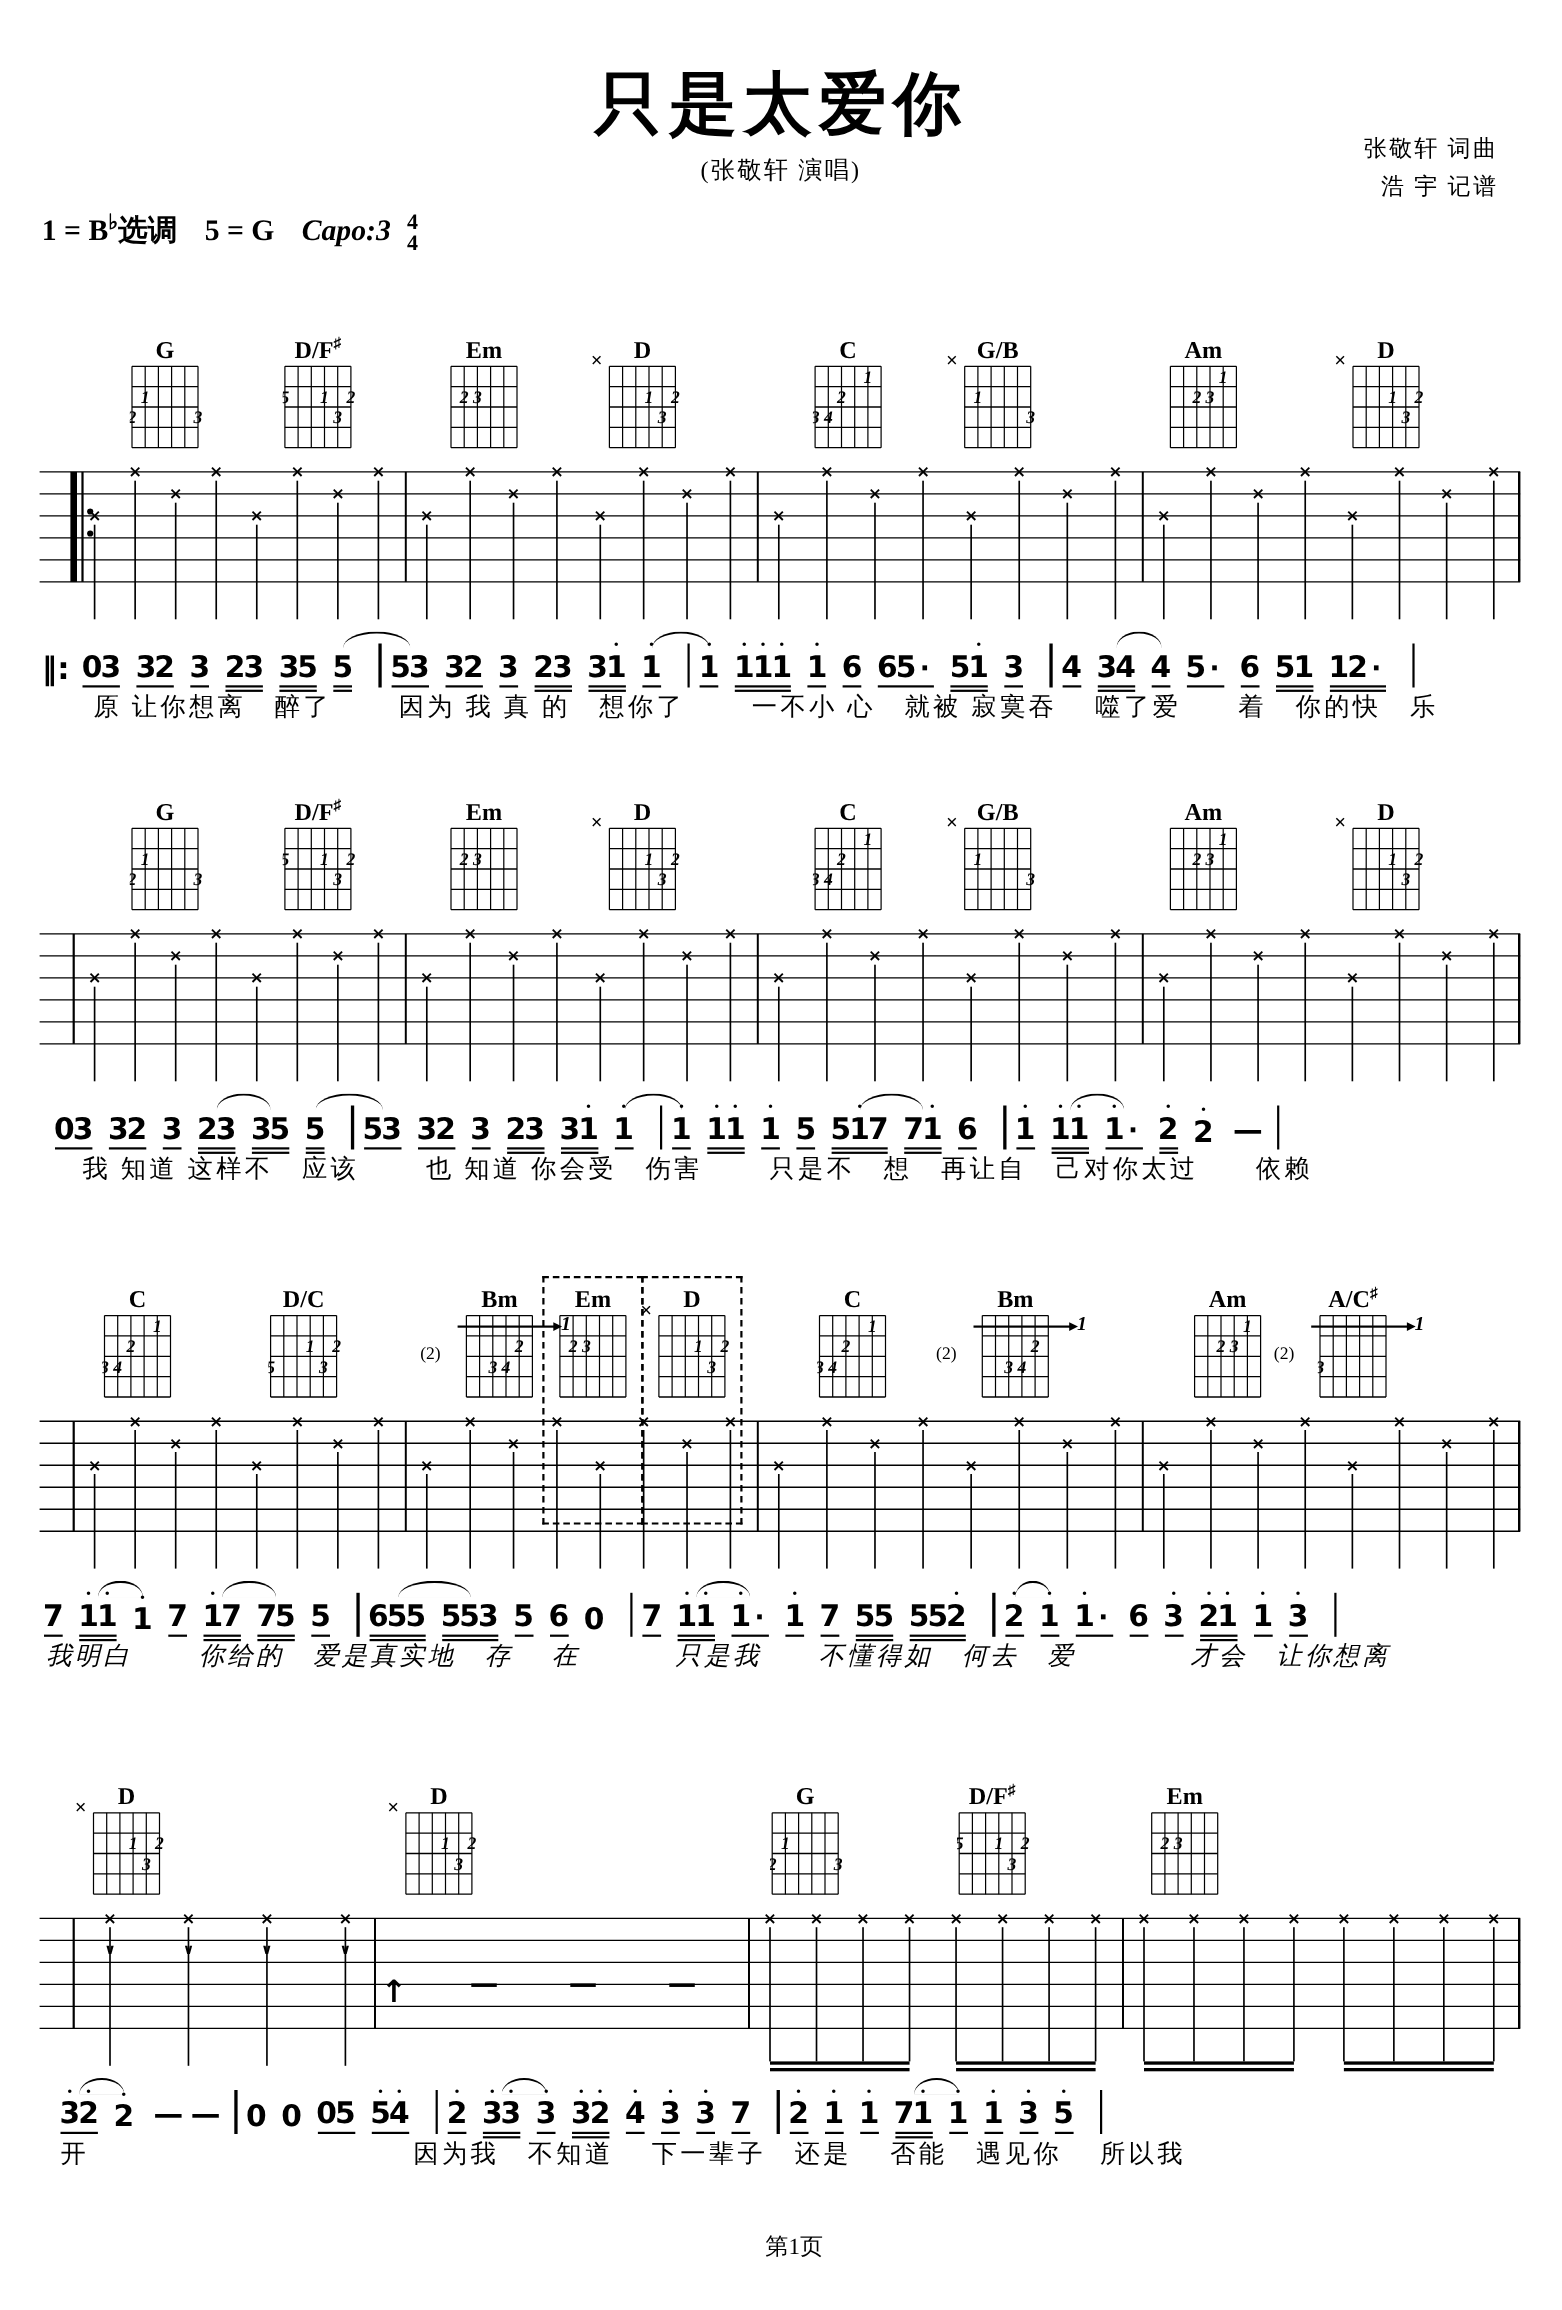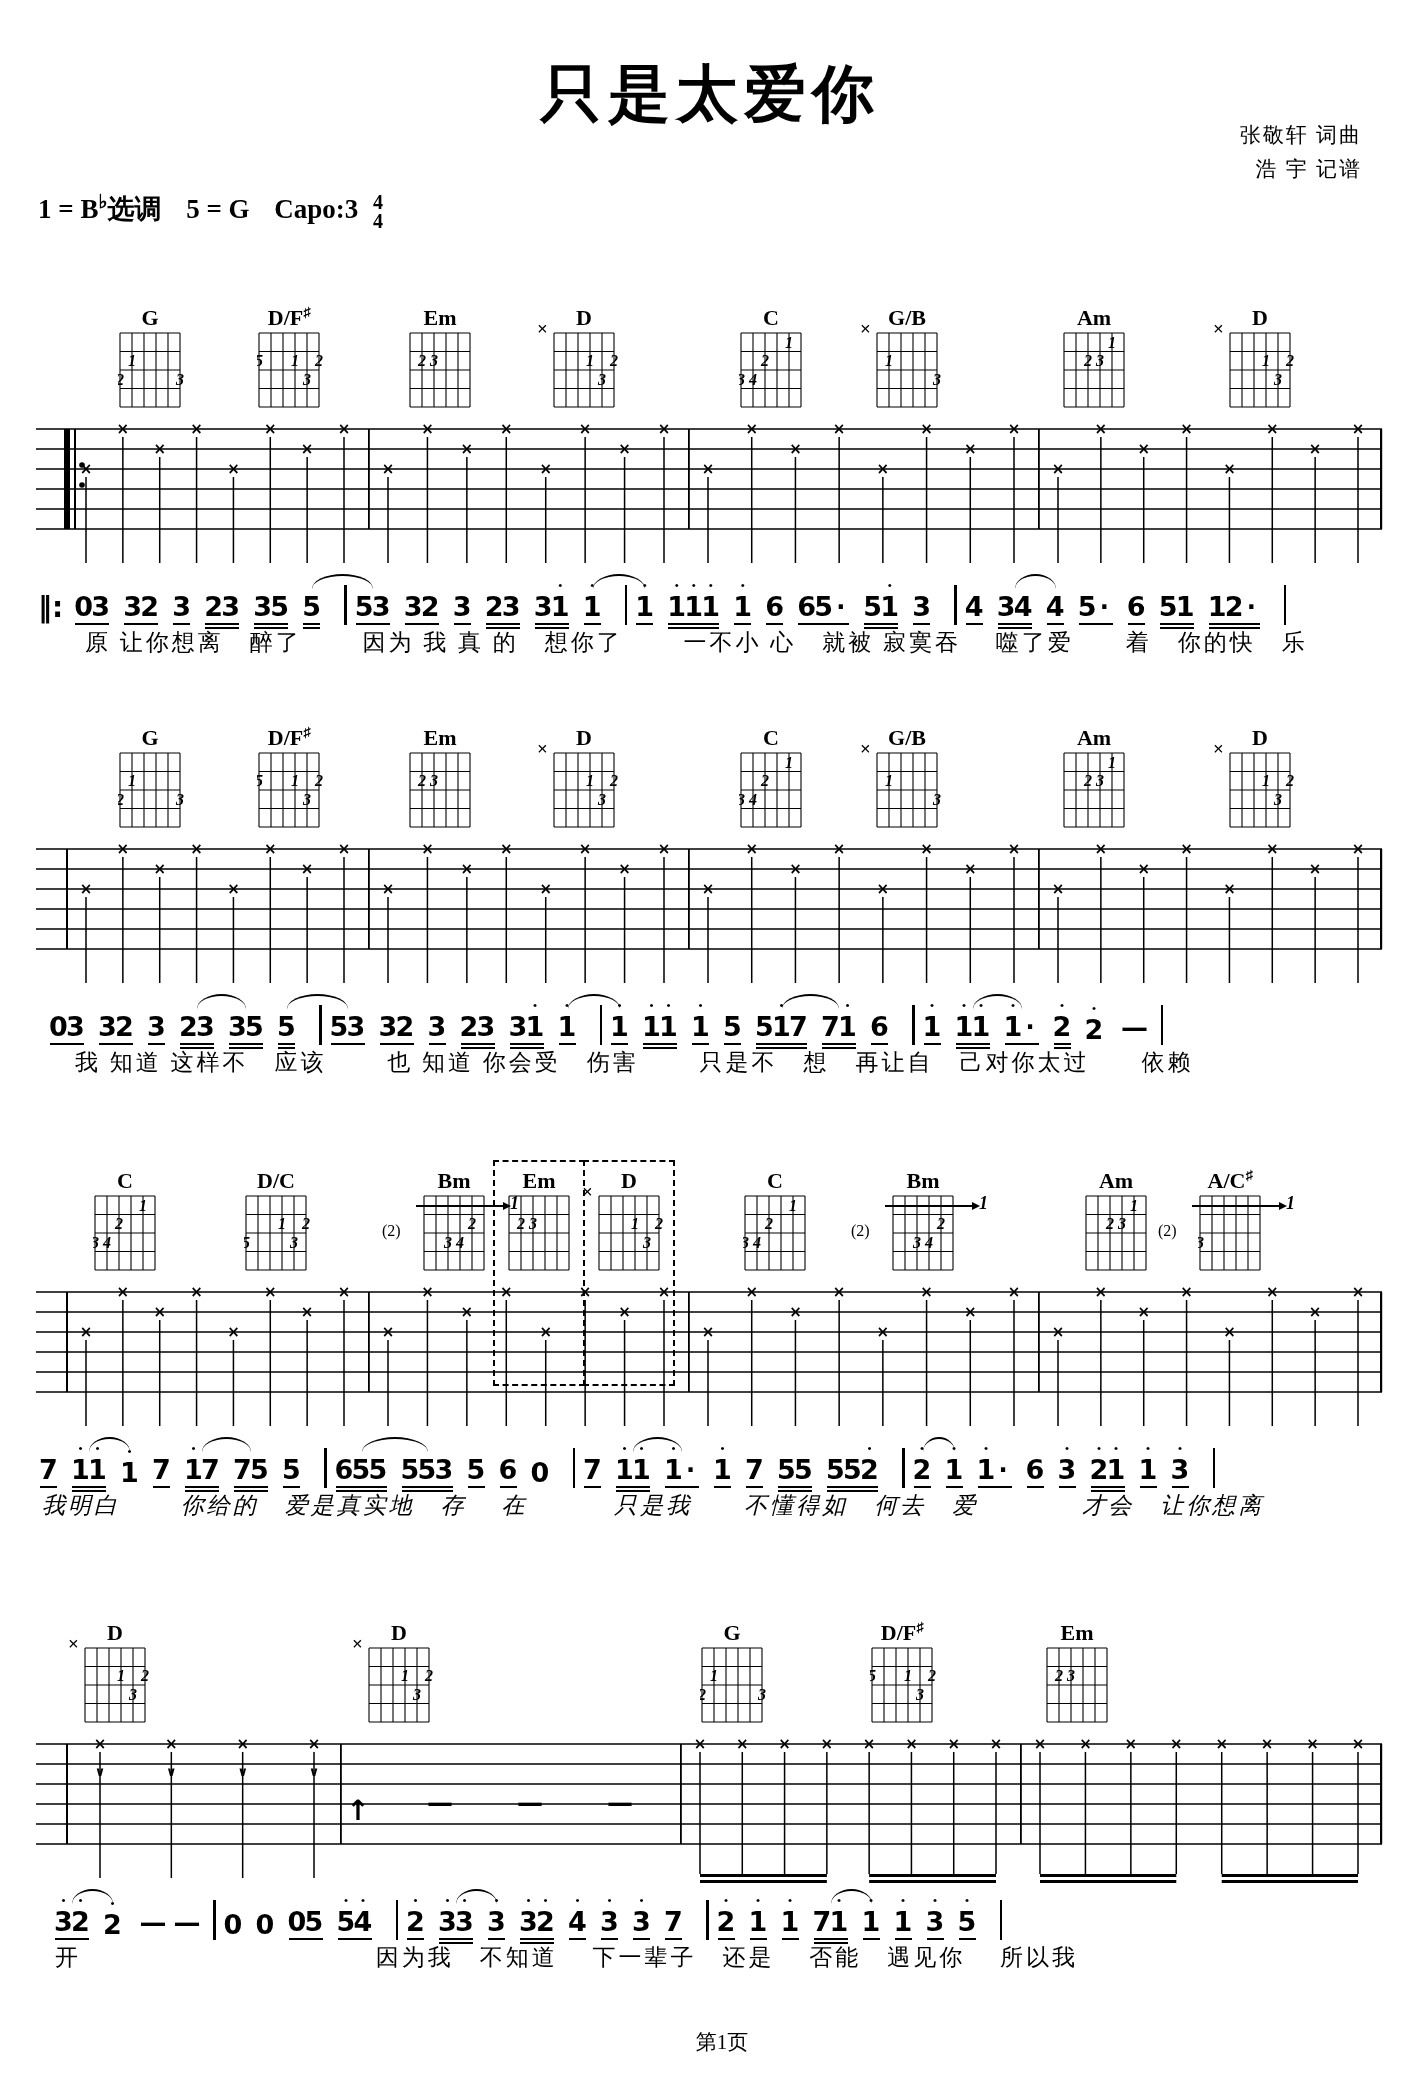--- a/index.html
+++ b/index.html
@@ -46,28 +46,29 @@
   .jp-dash{font-family:"DejaVu Sans",sans-serif;font-weight:bold;font-size:27px;width:34px;text-align:center;align-self:flex-end;line-height:34px;}
   .jp-arc{position:absolute;height:13px;border-top:2.2px solid #000;
           border-radius:50% 50% 0 0 / 100% 100% 0 0;}
   .lyrics{position:absolute;top:322px;font-size:23px;letter-spacing:3px;white-space:pre;font-family:"Liberation Serif",serif;}
 </style>
 </head>
 <body>
 
 <div class="page">
   <div class="title">只是太爱你</div>
+  <div class="subtitle">(张敬轩 演唱)</div>
   <div class="credits">
     <div>张敬轩 词曲</div>
     <div>浩 宇 记谱</div>
   </div>
   <div class="keyline">
     <span class="seg"><span>1 = B</span><sup>♭</sup><span>选调</span></span>
     <span class="seg">5 = G</span>
-    <span class="seg" style="margin-right:4px;">Capo:3</span>
+    <span class="seg" style="margin-right:4px;font-style:italic;">Capo:3</span>
     <span class="timesig">
       <span>4</span><br>
       <span>4</span>
     </span>
   </div>
   <div id="systems-root">
       <div class="system" style="top: 305px;">
         <div class="chord" style="left: 88px;">
           <span class="chord-name">G</span>
           <div style="position: relative;">

